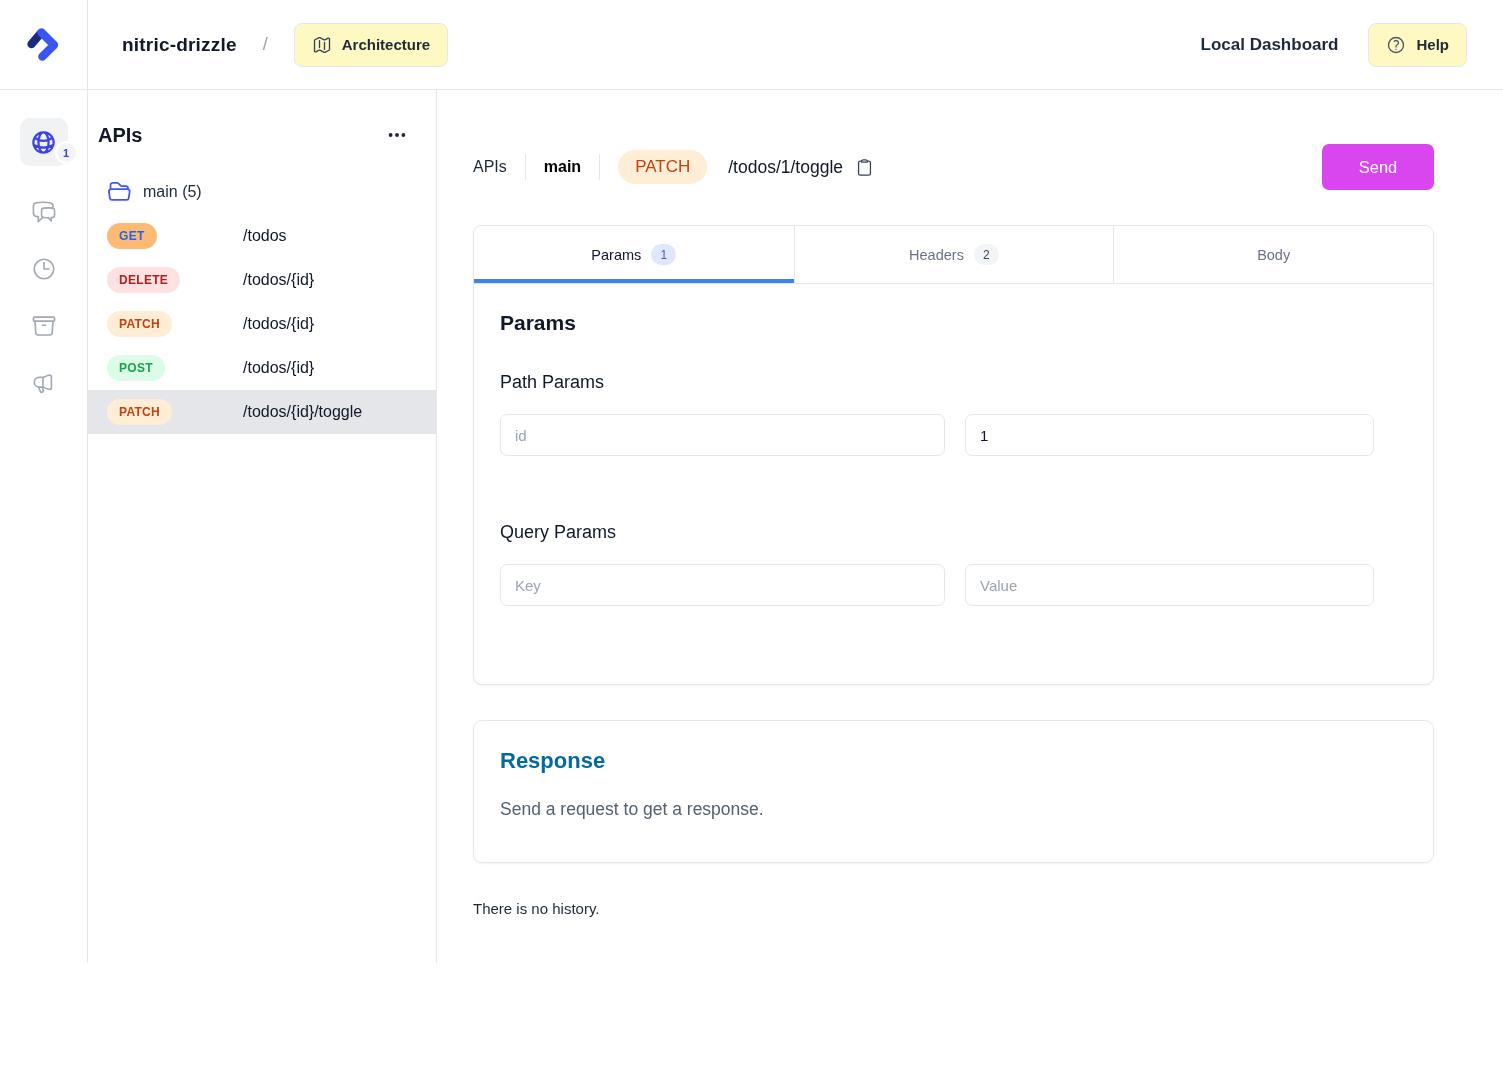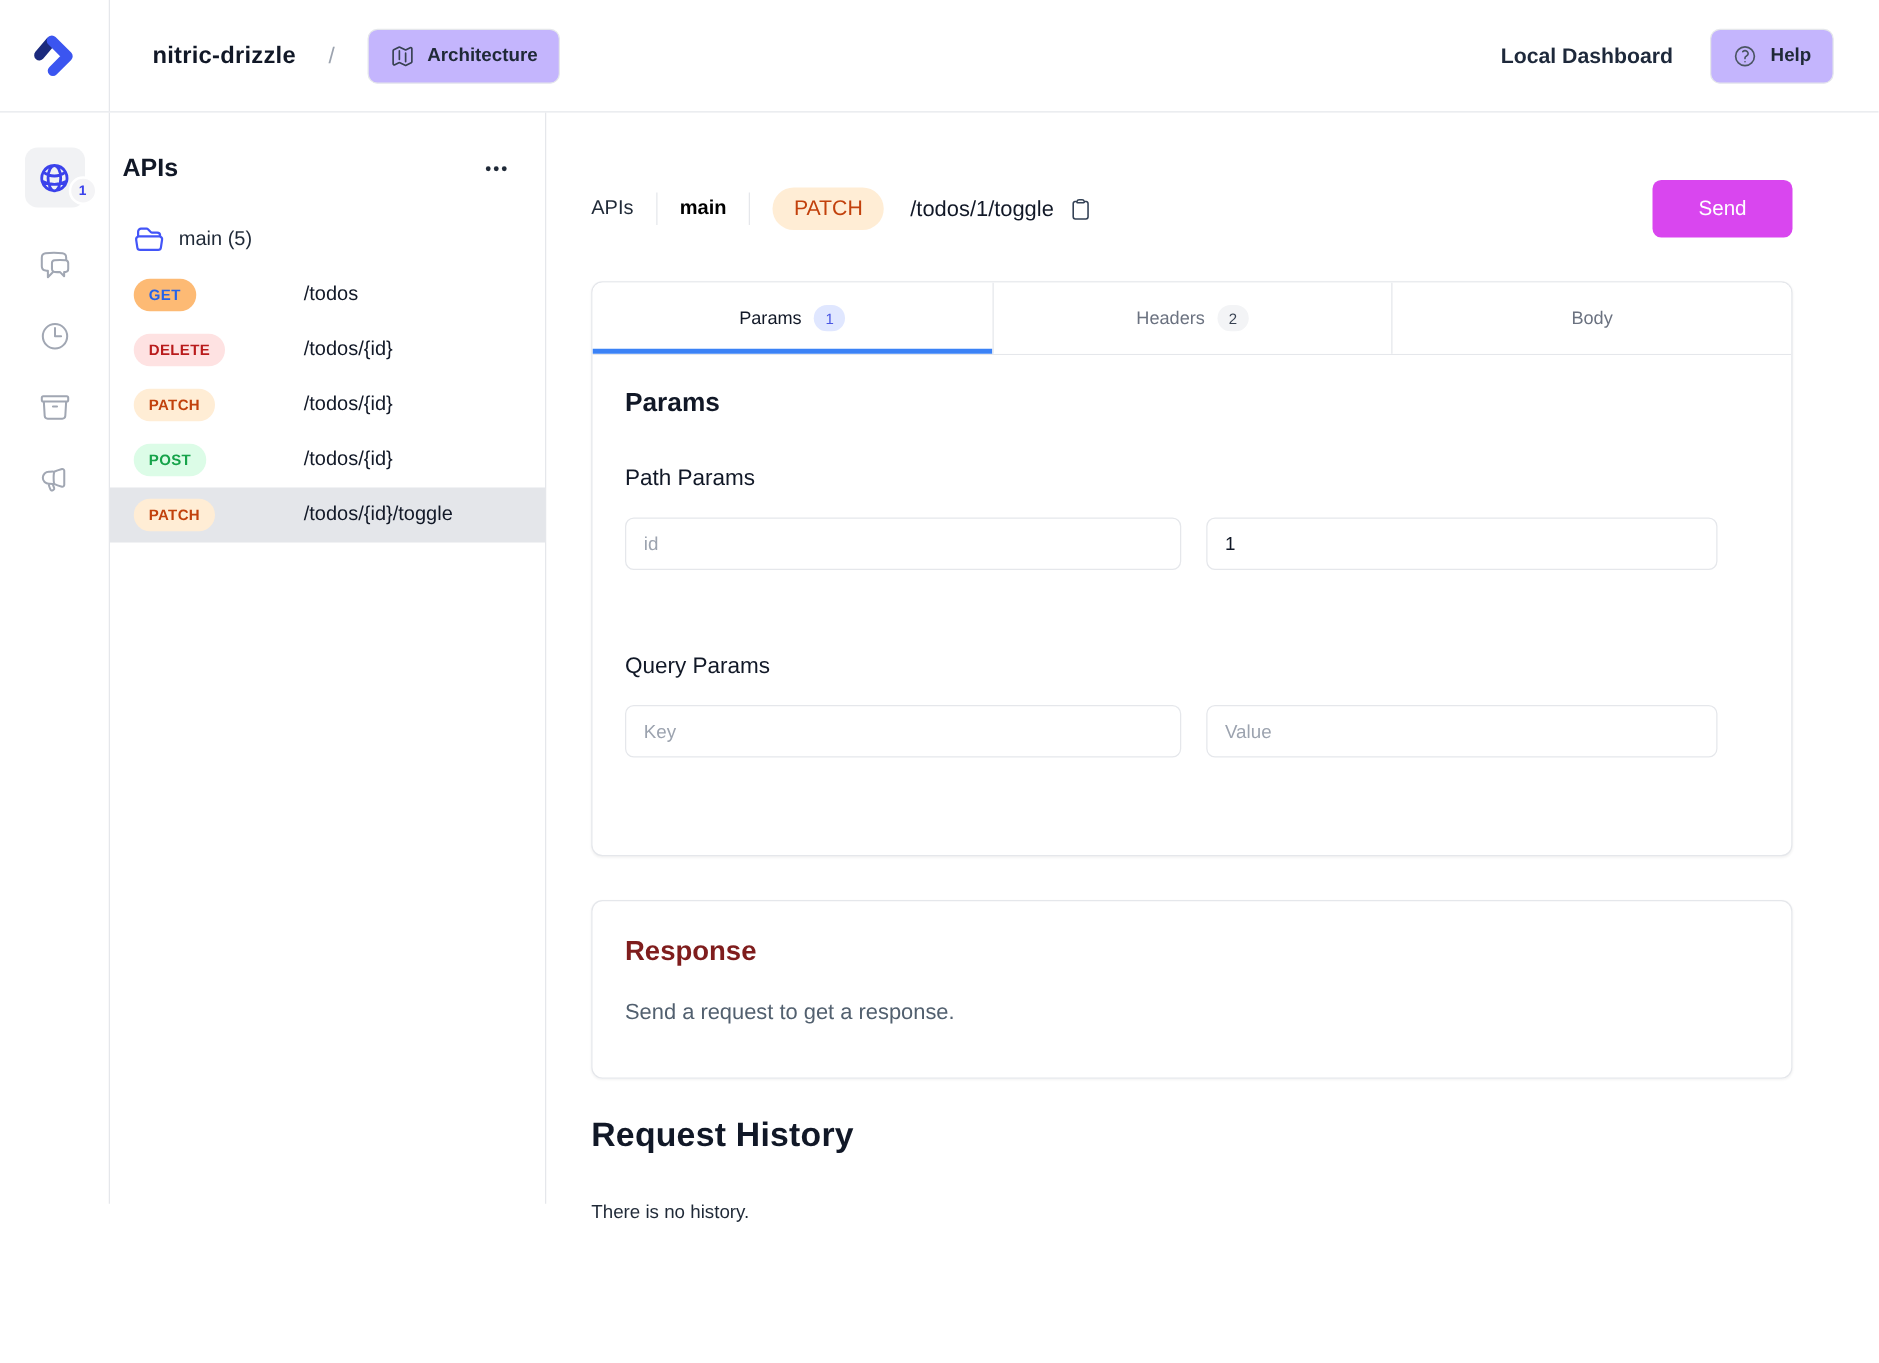--- a/index.html
+++ b/index.html
@@ -7,21 +7,21 @@
     font-family:"Liberation Sans", sans-serif; color:#1f2937; }
 
   
   .header { height:90px; display:flex; align-items:stretch; border-bottom:1px solid #e5e7eb; }
   .logo-block { width:88px; flex:0 0 88px; display:flex; align-items:center; justify-content:center;
     border-right:1px solid #e5e7eb; }
   .header-left { display:flex; align-items:center; padding-left:34px; gap:26px; }
   .project-name { font-size:19px; font-weight:700; color:#111827; letter-spacing:.2px; }
   .crumb-slash { font-size:18px; color:#9ca3af; }
   .btn-outline { display:inline-flex; align-items:center; gap:10px; border:1px solid #e5e7eb;
-    background:#c4b5fd; border-radius:8px; padding:11px 17px; font-size:15px; font-weight:600;
+    background:#fef9c3; border-radius:8px; padding:11px 17px; font-size:15px; font-weight:600;
     color:#1f2937; cursor:pointer; font-family:inherit; }
   .header-right { margin-left:auto; display:flex; align-items:center; gap:30px; padding-right:36px; }
   .local-dash { font-size:17px; font-weight:700; color:#1e293b; }
 
   
   .body-row { display:flex; align-items:flex-start; height:1020px; }
 
   
   .rail { width:88px; flex:0 0 88px; height:873px; border-right:1px solid #e5e7eb;
     display:flex; flex-direction:column; align-items:center; padding-top:28px; }
@@ -89,21 +89,21 @@
   .sub-title { font-size:18px; font-weight:400; color:#111827; margin-top:37px; }
   .kv-grid { display:grid; grid-template-columns:445px 409px; gap:20px; margin-top:21px; }
   .field { height:42px; border:1px solid #e5e7eb; border-radius:7px; padding:0 14px; font-size:15px;
     color:#111827; font-family:inherit; outline:none; width:100%; }
   .field::placeholder { color:#9ca3af; }
   .qp-gap { margin-top:66px; }
 
   
   .response-card { margin-top:35px; border:1px solid #e5e7eb; border-radius:9px;
     box-shadow:0 1px 2px rgba(0,0,0,.05); padding:27px 26px 42px 26px; }
-  .response-title { font-size:22px; font-weight:700; color:#7f1d1d; }
+  .response-title { font-size:22px; font-weight:700; color:#0369a1; }
   .response-empty { margin-top:25px; font-size:17.5px; color:#52606f; }
 
   
   .history-title { margin-top:30px; font-size:27px; font-weight:800; color:#111827; letter-spacing:.2px; }
   .history-empty { margin-top:37px; font-size:15px; color:#1f2937; }
 
   svg { display:block; }
 </style>
 </head>
 <body>
@@ -257,17 +257,16 @@
           <input class="field" placeholder="Value" style="">
         </div>
       </div>
     </section>
 
     <section class="response-card">
       <h2 class="response-title">Response</h2>
       <p class="response-empty">Send a request to get a response.</p>
     </section>
 
-    <h1 class="history-title">Request History</h1>
     <p class="history-empty">There is no history.</p>
 
   </main>
 </div>
 
 </body></html>

